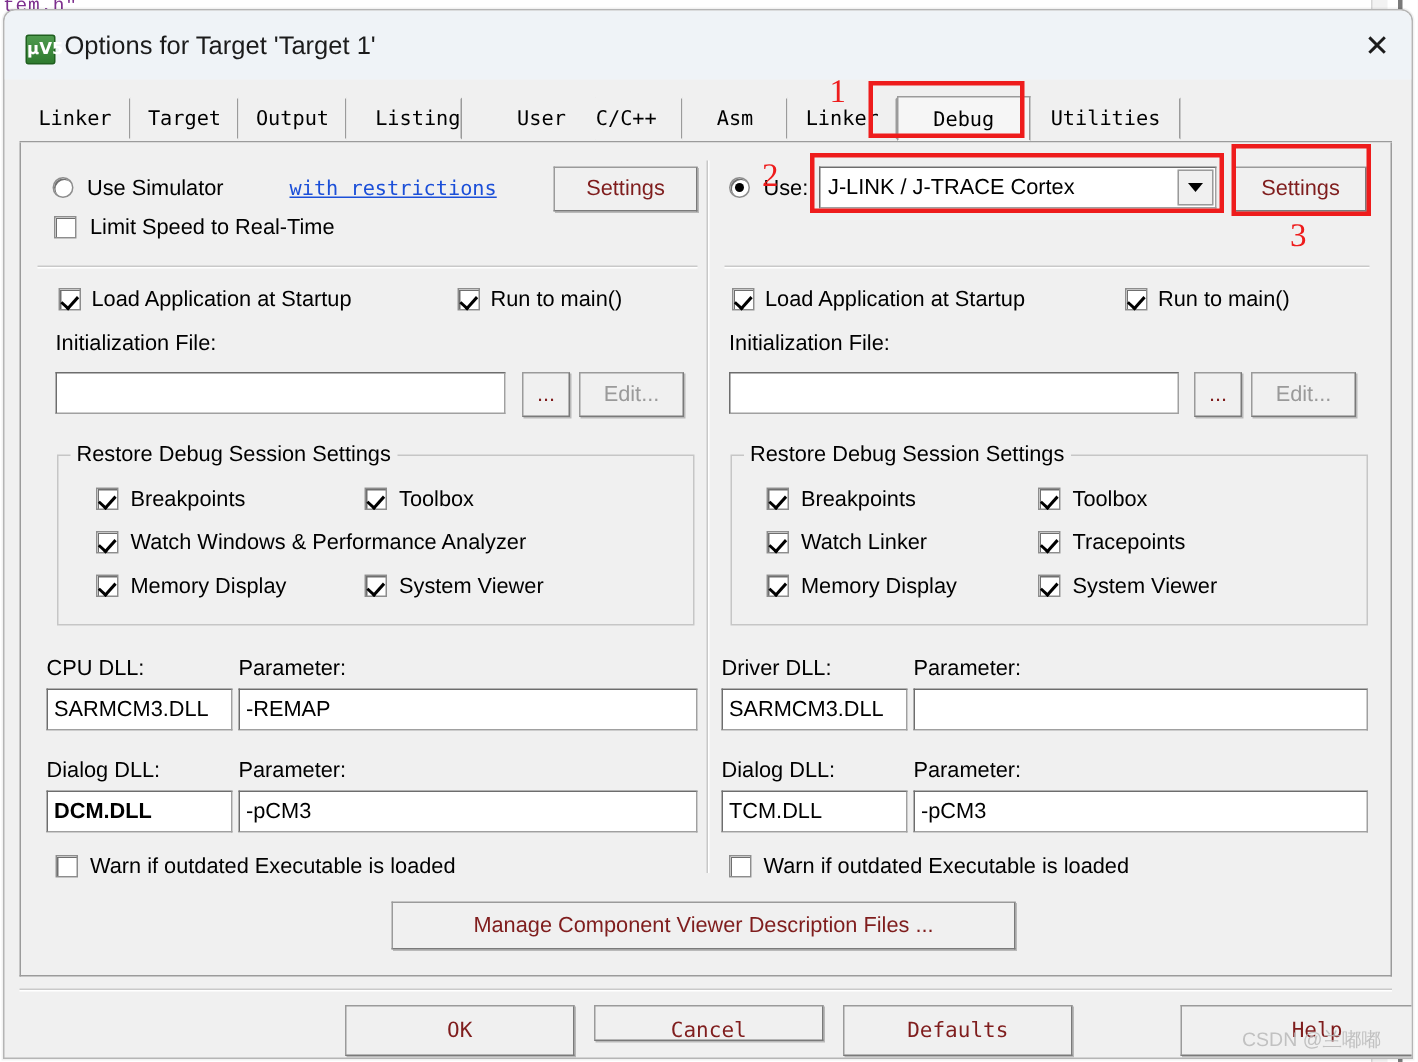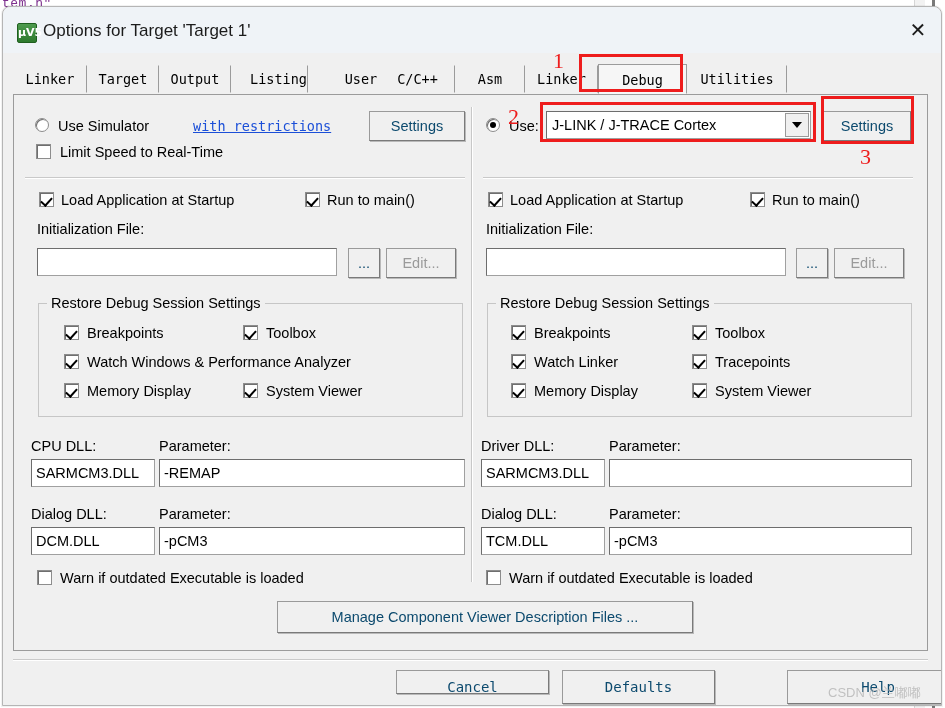--- a/index.html
+++ b/index.html
@@ -142,21 +142,21 @@
     font-family:"Liberation Sans",sans-serif;font-size:14.5px;color:#000000;
     line-height:26px;padding-left:4px;white-space:nowrap;overflow:hidden;
   }
   .btn{
     position:absolute;height:30px;
     background:#f0f0f0;
     border:1px solid #9a9a9a;
     border-right-color:#7a7a7a;border-bottom-color:#7a7a7a;
     box-shadow:1px 1px 0 #b9b9b9;
     box-sizing:border-box;
-    font-family:"Liberation Sans",sans-serif;font-size:14.5px;color:#0c4a6e;
+    font-family:"Liberation Sans",sans-serif;font-size:14.5px;color:#7f1d1d;
     text-align:center;line-height:28px;white-space:nowrap;
   }
   .btn.dis{color:#9a9a9a;}
   .btn.mono{font-family:"DejaVu Sans Mono","Liberation Mono",monospace;font-size:14px;}
   .link{
     position:absolute;font-family:"DejaVu Sans Mono","Liberation Mono",monospace;
     font-size:13.5px;color:#1b4fd8;text-decoration:underline;white-space:nowrap;
   }
   .group{
     position:absolute;border:1px solid #c6c6c6;box-sizing:border-box;
@@ -277,21 +277,21 @@
     <div class="cb on" style="left:240px;top:376px;"></div>
     <div class="lbl" style="left:263px;top:375px;">System Viewer</div>
 
     <div class="lbl" style="left:28px;top:430px;">CPU DLL:</div>
     <div class="lbl" style="left:156px;top:430px;">Parameter:</div>
     <div class="txt" style="left:28px;top:452px;width:124px;">SARMCM3.DLL</div>
     <div class="txt" style="left:156px;top:452px;width:306px;">-REMAP</div>
 
     <div class="lbl" style="left:28px;top:498px;">Dialog DLL:</div>
     <div class="lbl" style="left:156px;top:498px;">Parameter:</div>
-    <div class="txt" style="left:28px;top:520px;width:124px;">DCM.DLL</div>
+    <div class="txt" style="left:28px;top:520px;width:124px;font-weight:bold;">DCM.DLL</div>
     <div class="txt" style="left:156px;top:520px;width:306px;">-pCM3</div>
 
     <div class="cb" style="left:34px;top:563px;"></div>
     <div class="lbl" style="left:57px;top:562px;">Warn if outdated Executable is loaded</div>
 
     <div class="rb on" style="left:483px;top:111px;"></div>
     <div class="lbl" style="left:506px;top:110px;">Use:</div>
     <div class="combo" style="left:543px;top:104px;width:265px;">
       <span>J-LINK / J-TRACE Cortex</span>
       <span class="combo-arrow"></span>
@@ -336,26 +336,27 @@
     <div class="txt" style="left:606px;top:452px;width:303px;"></div>
 
     <div class="lbl" style="left:478px;top:498px;">Dialog DLL:</div>
     <div class="lbl" style="left:606px;top:498px;">Parameter:</div>
     <div class="txt" style="left:478px;top:520px;width:124px;">TCM.DLL</div>
     <div class="txt" style="left:606px;top:520px;width:303px;">-pCM3</div>
 
     <div class="cb" style="left:483px;top:563px;"></div>
     <div class="lbl" style="left:506px;top:562px;">Warn if outdated Executable is loaded</div>
 
-    <div class="btn" style="left:274px;top:594px;width:416px;height:32px;line-height:30px;">Manage Component Viewer Description Files ...</div>
+    <div class="btn" style="left:258px;top:594px;width:416px;height:32px;line-height:30px;">Manage Component Viewer Description Files ...</div>
 
     <div class="footline">
         <i></i>
       </div>
 
+    <div class="btn mono" style="left:227px;top:663px;width:153px;height:34px;line-height:32px;">OK</div>
     <div class="btn mono" style="left:393px;top:663px;width:153px;height:24px;line-height:32px;">Cancel</div>
     <div class="btn mono" style="left:559px;top:663px;width:153px;height:34px;line-height:32px;">Defaults</div>
     <div class="btn mono" style="left:784px;top:663px;width:182px;height:34px;line-height:32px;">Help</div>
 
   </div>
 
   <div class="anno-box" style="left:579px;top:54px;width:104px;height:38px;"></div>
   <div class="anno-num" style="left:553px;top:50px;">1</div>
 
   <div class="anno-box" style="left:540px;top:102px;width:276px;height:40px;"></div>

